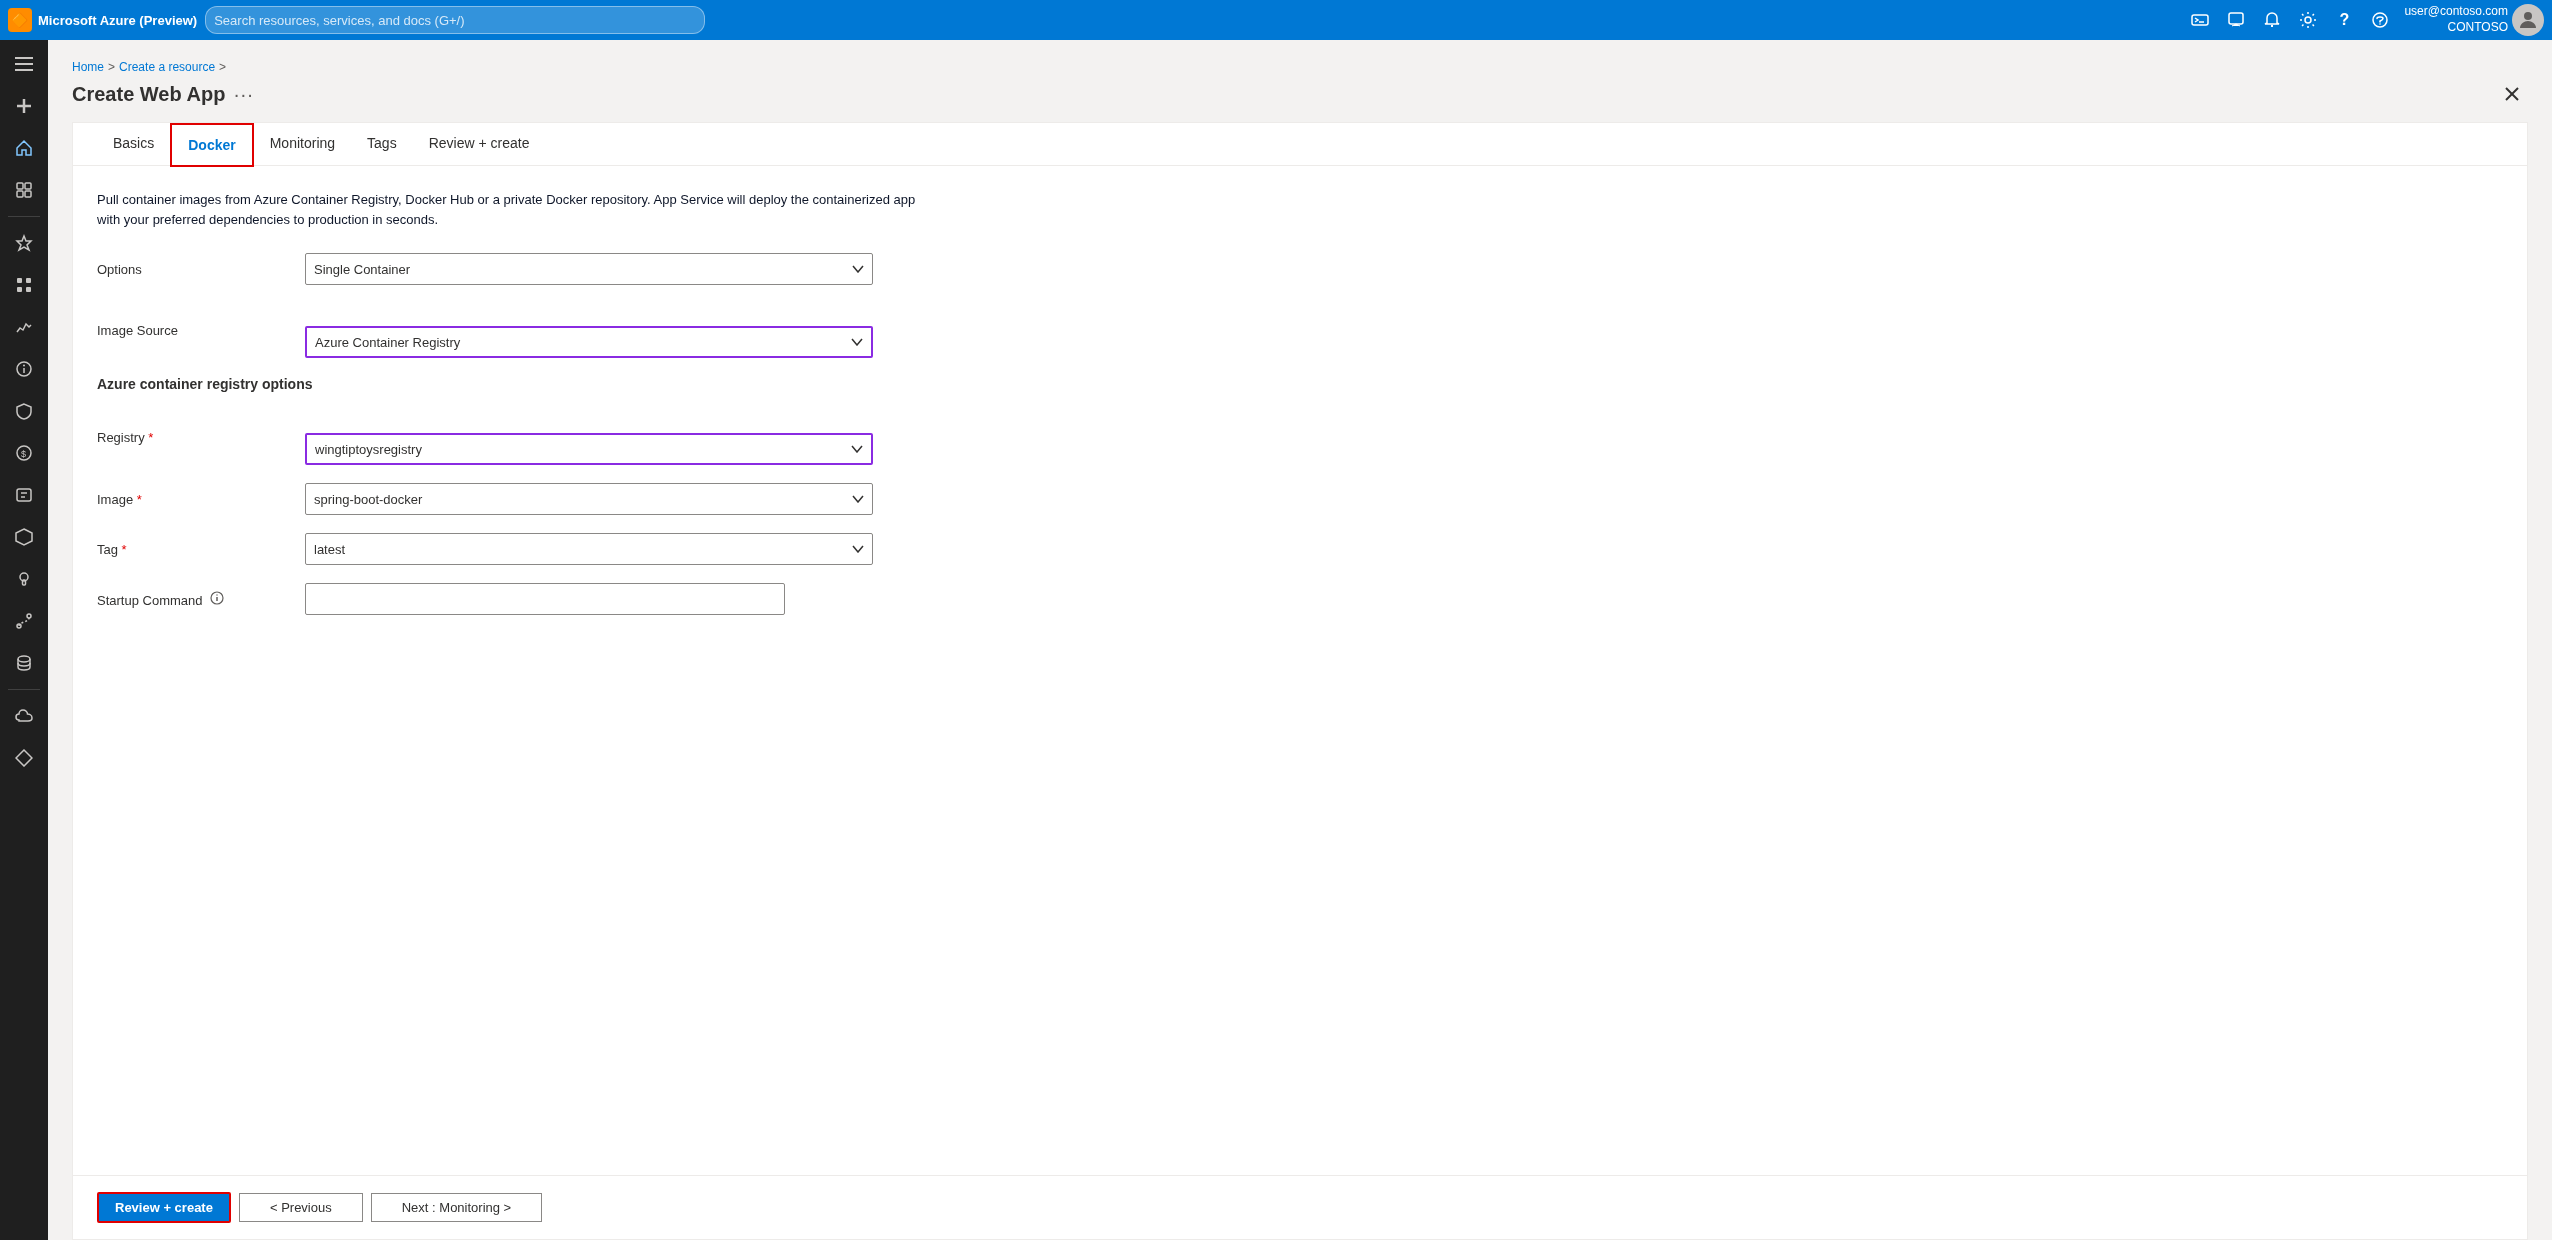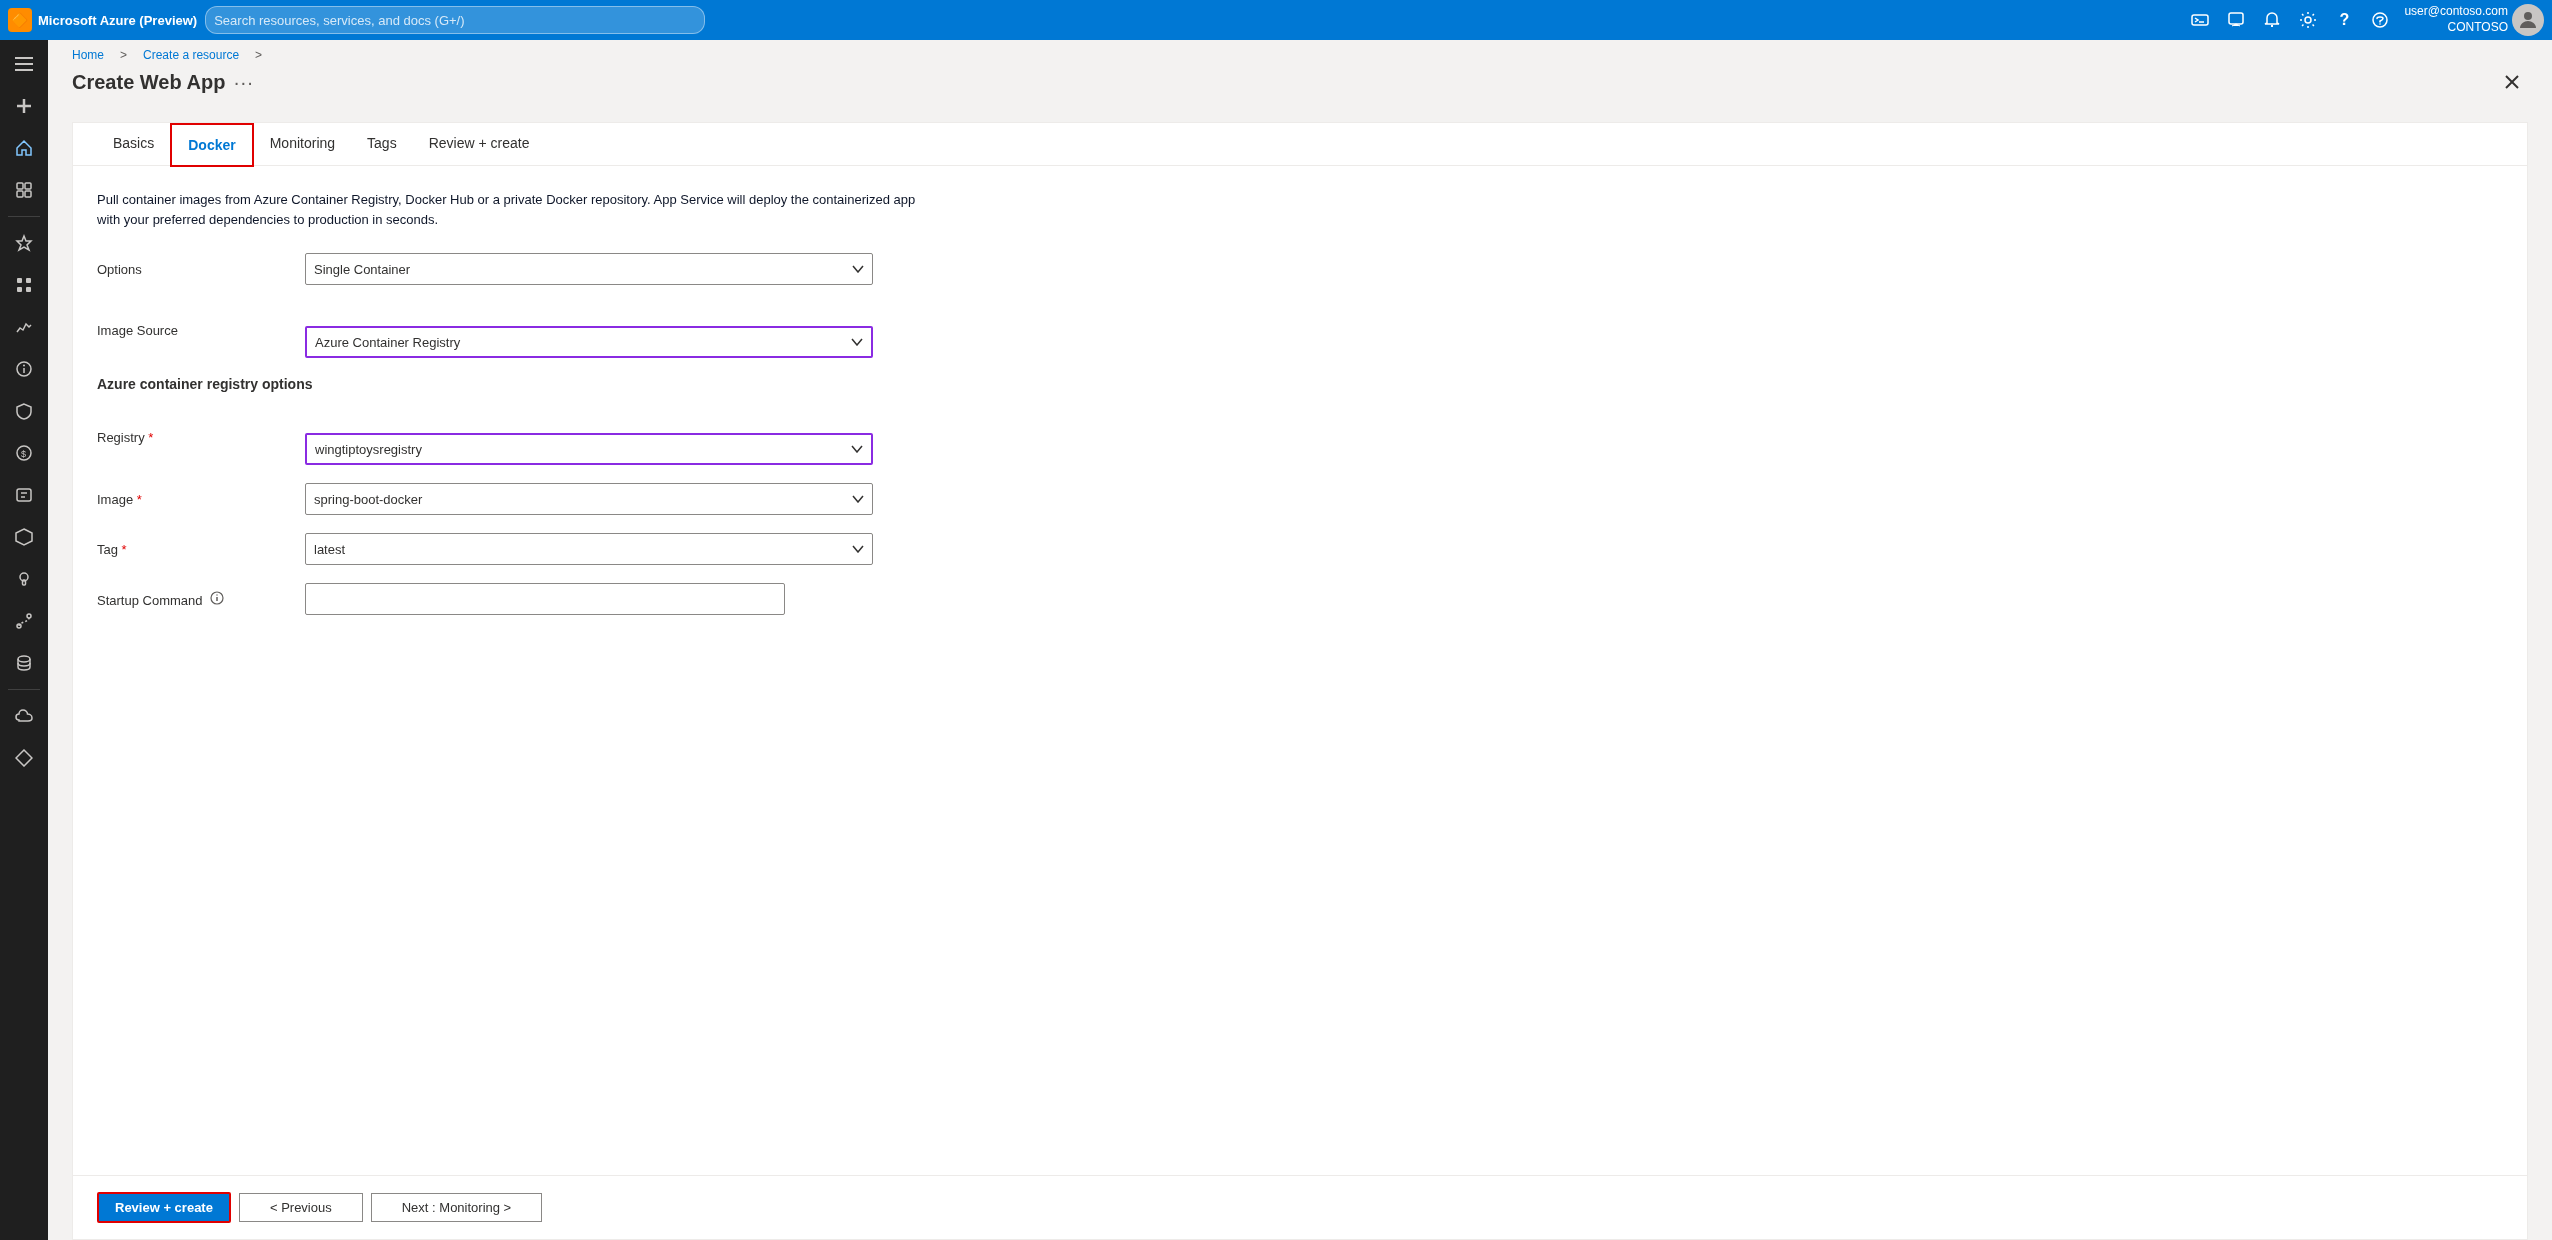--- a/index.html
+++ b/index.html
@@ -118,33 +118,33 @@
     .main-area {
       flex: 1;
       background: #f3f2f1;
       overflow: hidden;
       display: flex;
       flex-direction: column;
     }
 
     
     .breadcrumb {
-      padding: 8px 24px 0;
+      padding: 20px 24px 0;
       font-size: 12px;
       color: #0078d4;
       display: flex;
       align-items: center;
-      gap: 16px;
+      gap: 4px;
     }
     .breadcrumb-sep { color: #605e5c; }
     .breadcrumb a { color: #0078d4; text-decoration: none; }
 
     
     .page-header {
-      padding: 4px 24px 24px;
+      padding: 4px 24px 12px;
       display: flex;
       align-items: center;
       gap: 8px;
     }
     .page-title {
       font-size: 20px;
       font-weight: 600;
       color: #323130;
     }
     .page-header-more {

